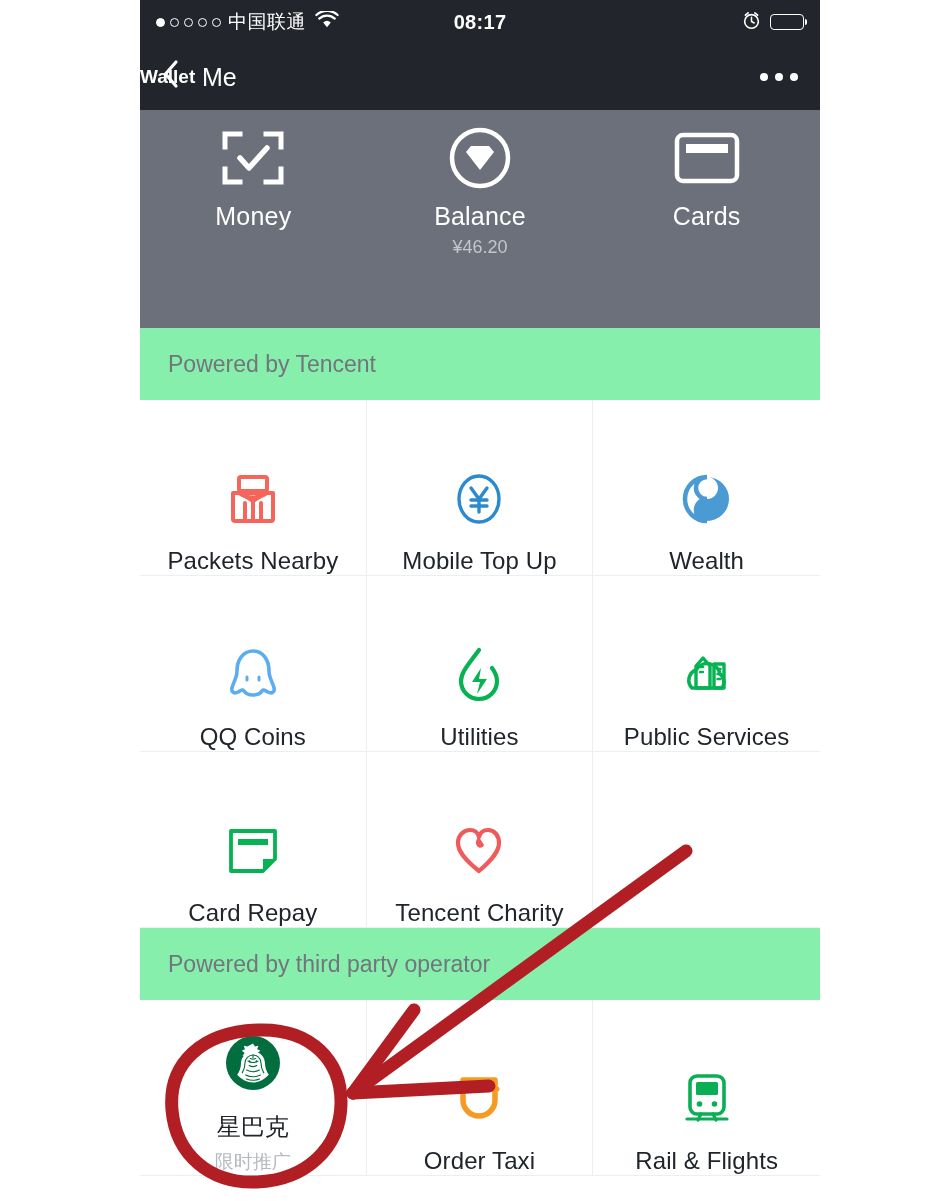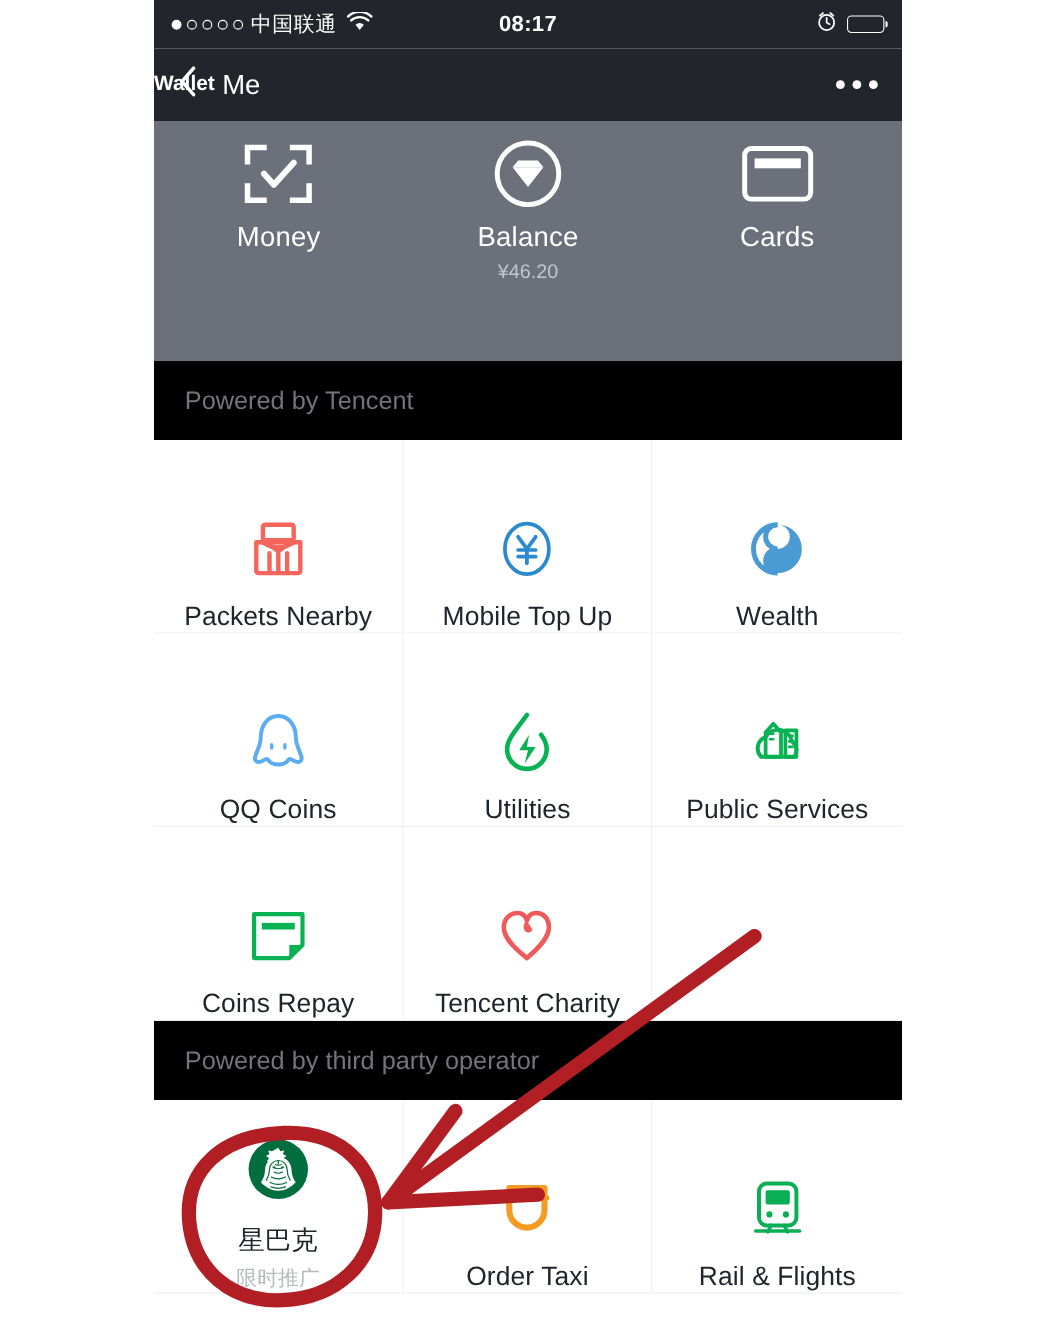--- a/index.html
+++ b/index.html
@@ -152,21 +152,21 @@
     margin-top: 8px;
     letter-spacing: 0.2px;
   }
   .hero-sub {
     font-size: 18px;
     color: #c3c6cb;
     margin-top: 6px;
   }
   
   .section-head {
-    background: #000000;
+    background: #86efac;
     height: 72px;
     display: flex;
     align-items: center;
     padding-left: 28px;
     box-sizing: border-box;
     color: #72757c;
     font-size: 23px;
   }
   
   .grid {
@@ -388,21 +388,21 @@
       </div>
 
       <div class="cell">
         <div class="cell-icon">
           <svg width="56" height="52" viewBox="0 0 56 52">
             <path d="M6 6 h44 v28 l-12 12 h-32 z" fill="none" stroke="#07b252" stroke-width="3.8" stroke-linejoin="round"></path>
             <rect x="13" y="14" width="30" height="6" fill="#07b252"></rect>
             <path d="M38 46 v-12 h12 z" fill="#07b252"></path>
           </svg>
         </div>
-        <div class="cell-label">Coins Repay</div>
+        <div class="cell-label">Card Repay</div>
       </div>
 
       <div class="cell">
         <div class="cell-icon">
           <svg width="54" height="52" viewBox="0 0 54 52">
             <path d="M27 46 C12 34 6 26 6 18 C6 10 12 5 18 5 c5 0 8 3 9 7 c1 -4 4 -7 9 -7 c6 0 11 5 11 13 c0 8 -6 16 -20 28 z" fill="none" stroke="#ef5a5a" stroke-width="4.2" stroke-linejoin="round" stroke-linecap="round"></path>
             <path d="M27 12 c-3 2 -4 6 -2 9 c2 3 6 2 7 -1" fill="#ef5a5a"></path>
           </svg>
         </div>
         <div class="cell-label">Tencent Charity</div>

